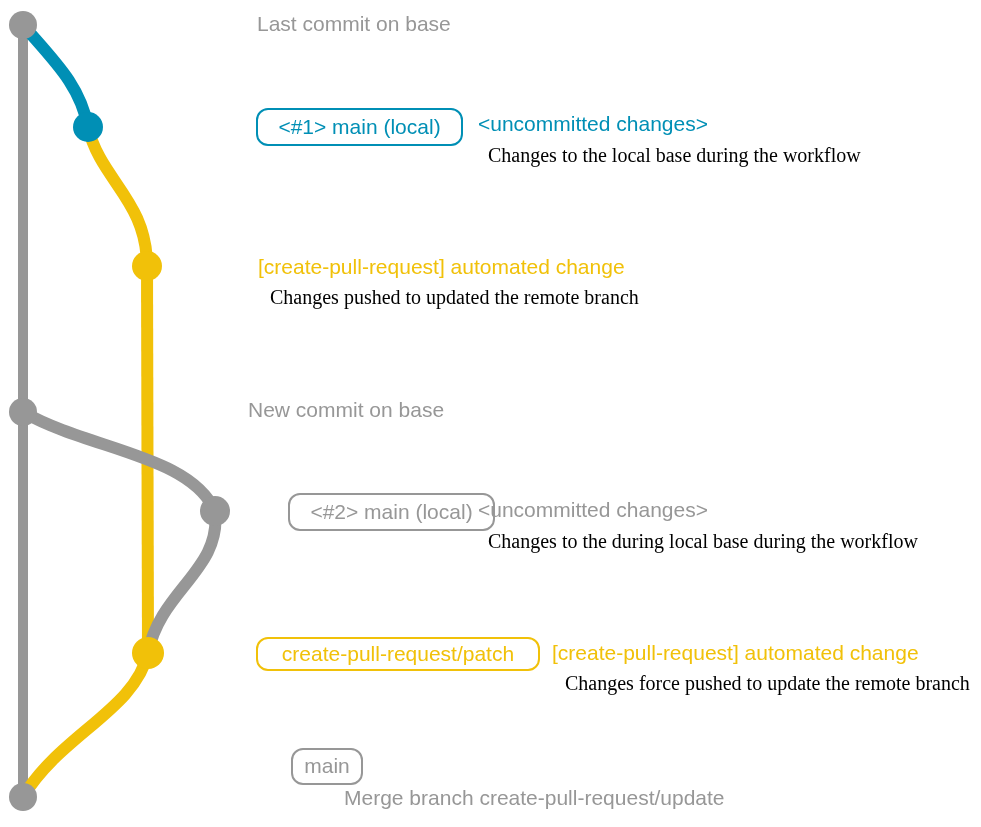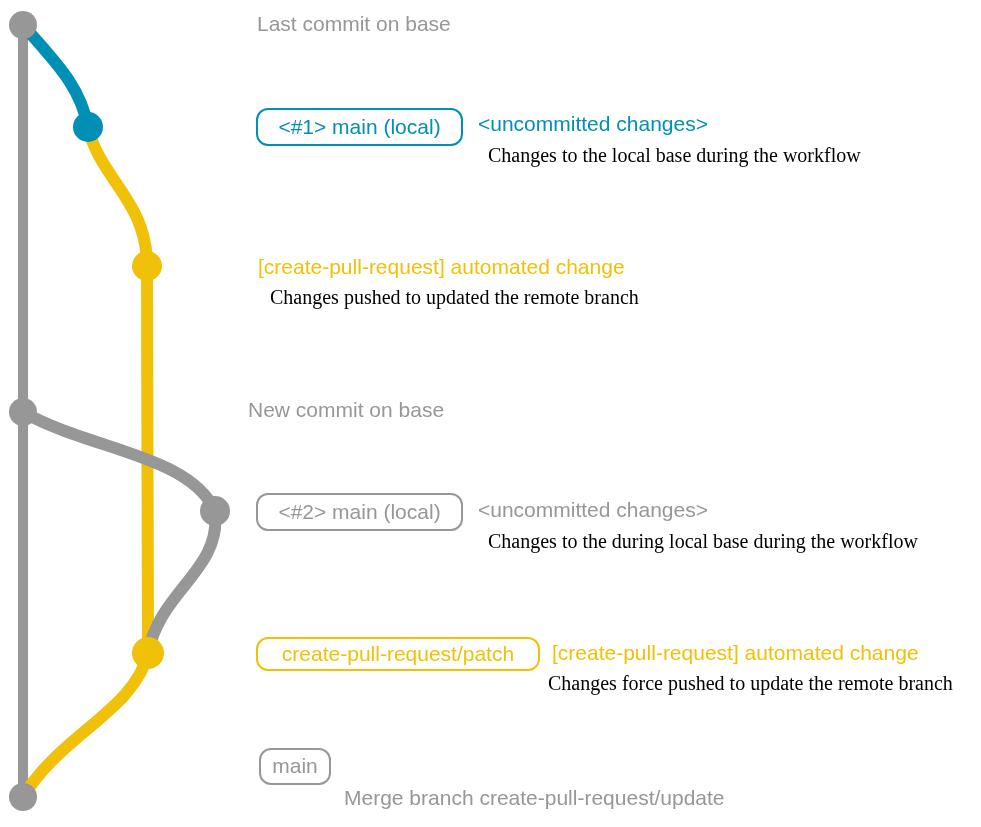--- a/index.html
+++ b/index.html
@@ -23,21 +23,21 @@
   .teal-t{color:var(--teal);}
   .yellow-t{color:var(--yellow);}
   .tag{
     box-sizing:border-box;
     display:flex;align-items:center;justify-content:center;
     border:2px solid;border-radius:12px;
     font-size:21px;
     background:#ffffff;
   }
   .tag.teal-b{border-color:var(--teal);color:var(--teal);}
-  .tag.gray-b{border-color:var(--gray);color:var(--gray);}
+  .tag.gray-b{border-color:var(--gray);color:var(--gray);margin-left:32px;}
   .tag.yellow-b{border-color:var(--yellow);color:var(--yellow);}
   svg .base{stroke:var(--gray);}
   svg .teal-e{stroke:var(--teal);}
   svg .yellow-e{stroke:var(--yellow);}
   svg .gray-e{stroke:var(--gray);}
   svg .dot-gray{fill:var(--gray);}
   svg .dot-teal{fill:var(--teal);}
   svg .dot-yellow{fill:var(--yellow);}
 </style>
 </head>
@@ -80,18 +80,18 @@
   <div class="abs serif" style="left:270px;top:286px;">Changes pushed to updated the remote branch</div>
 
   <div class="abs sans gray-t" style="left:248px;top:398px;">New commit on base</div>
 
   <div class="abs tag gray-b" style="left:256px;top:493px;width:207px;height:38px;">&lt;#2&gt; main (local)</div>
   <div class="abs sans gray-t" style="left:478px;top:498px;">&lt;uncommitted changes&gt;</div>
   <div class="abs serif" style="left:488px;top:530px;">Changes to the during local base during the workflow</div>
 
   <div class="abs tag yellow-b" style="left:256px;top:637px;width:284px;height:34px;">create-pull-request/patch</div>
   <div class="abs sans yellow-t" style="left:552px;top:641px;">[create-pull-request] automated change</div>
-  <div class="abs serif" style="left:548px;top:672px;">Changes force pushed to update the remote branch</div>
+  <div class="abs serif" style="left:565px;top:672px;">Changes force pushed to update the remote branch</div>
 
   <div class="abs tag gray-b" style="left:259px;top:748px;width:72px;height:37px;">main</div>
   <div class="abs sans gray-t" style="left:344px;top:786px;">Merge branch create-pull-request/update</div>
 
 </div>
 
 </body></html>

